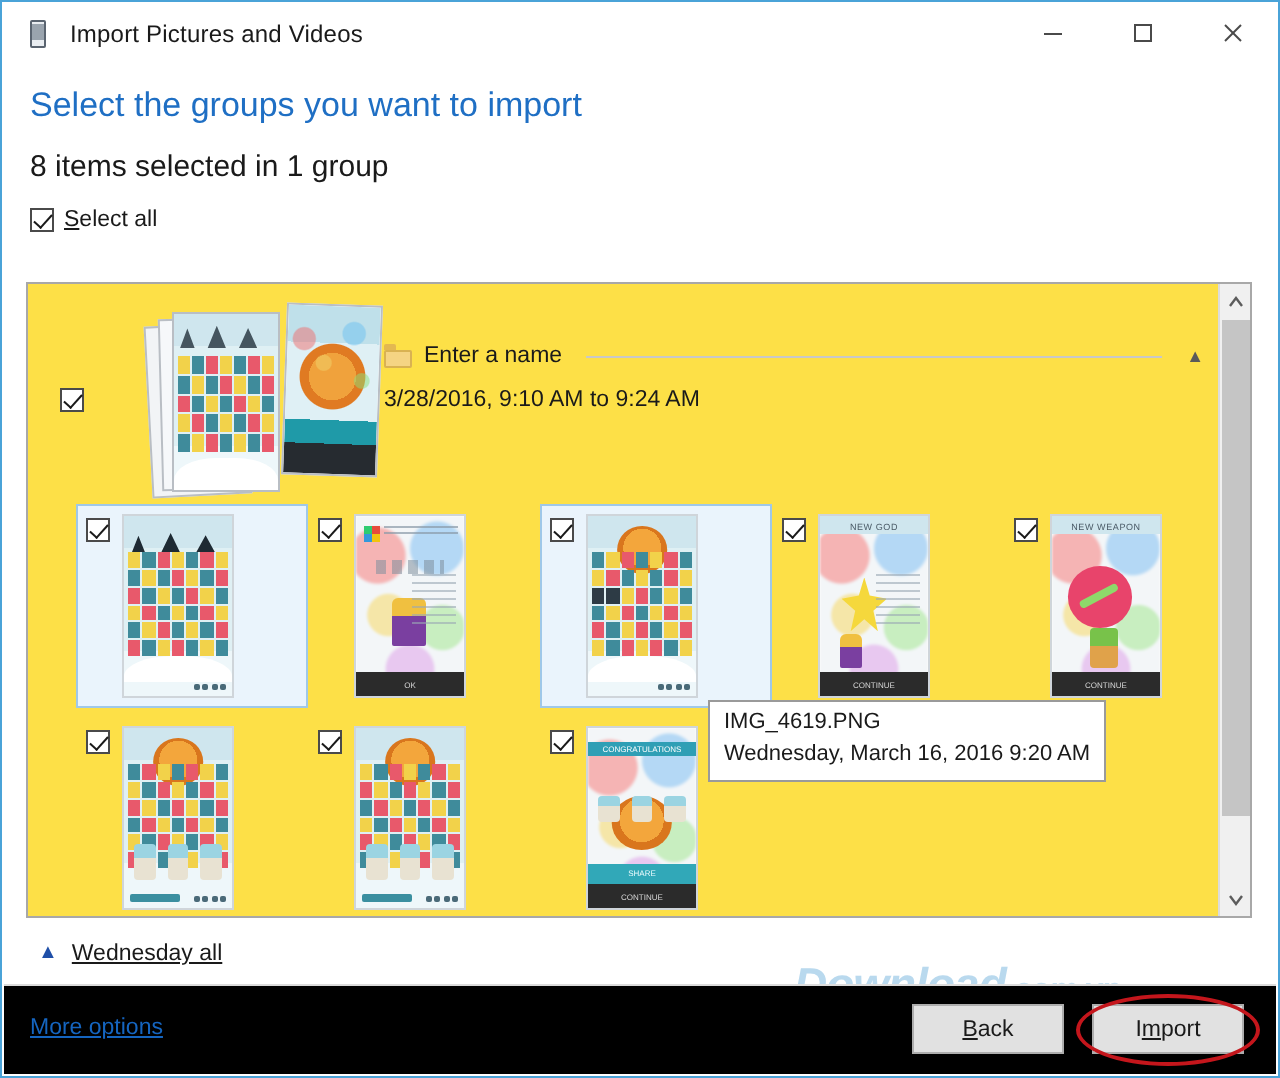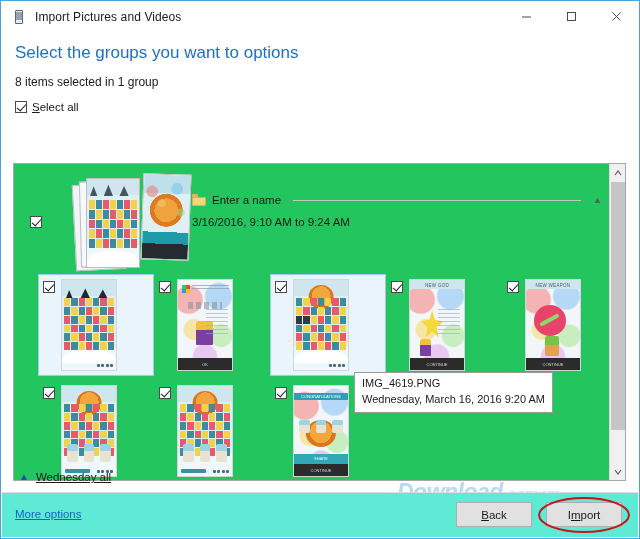--- a/index.html
+++ b/index.html
@@ -69,21 +69,21 @@
   .win-btn svg { display: block; }
 
   
   .heading {
     font-size: 17px;
     color: #1f6fc4;
     margin: 11px 0 0 14px;
     font-weight: 400;
   }
   .subline {
-    font-size: 12px;
+    font-size: 15px;
     color: #1a1a1a;
     margin: 12px 0 0 14px;
   }
   .descline {
     font-size: 11.5px;
     color: #1a1a1a;
     margin: 12px 0 0 14px;
   }
 
   
@@ -113,24 +113,24 @@
   }
   .selectall-label {
     font-size: 11.5px;
     color: #1a1a1a;
   }
   .selectall-label .acc { text-decoration: underline; }
 
   
   .listpanel {
     position: absolute;
-    left: 12px; top: 162px;
+    left: 12px; top: 140px;
     width: 613px; height: 318px;
     border: 1px solid #a8a8a8;
-    background: #22c55e;
+    background: #fde047;
     overflow: hidden;
   }
   .list-inner {
     position: absolute;
     left: 0; top: 0;
     width: 596px; height: 316px;
     overflow: hidden;
   }
 
   
@@ -506,21 +506,21 @@
   .d3 { left:42px; top:1px;  width:12px; height:12px; background:#a8dd8a; }
   .d4 { left:66px; top:4px;  width:14px; height:14px; background:#f3b36a; }
   .d5 { left:90px; top:1px;  width:16px; height:16px; background:#62b8e8; }
   .d6 { left:112px;top:5px;  width:14px; height:14px; background:#f0a0a8; }
 
   
   .footer {
     position: absolute;
     left: 1px; right: 1px; bottom: 1px;
     height: 45px;
-    background: #5eead4;
+    background: #000000;
     border-top: 1px solid #dcdcdc;
   }
   .more-options {
     position: absolute;
     left: 13px; top: 15px;
     font-size: 11.5px;
     color: #1565c0;
     text-decoration: underline;
   }
   .btn {
@@ -570,21 +570,21 @@
       </div>
       <div class="win-btn">
         <svg width="11" height="11" viewBox="0 0 11 11">
             <line x1="1.5" y1="1.5" x2="9.5" y2="9.5" stroke="#4a4a4a" stroke-width="1"></line>
             <line x1="9.5" y1="1.5" x2="1.5" y2="9.5" stroke="#4a4a4a" stroke-width="1"></line>
           </svg>
       </div>
     </div>
   </div>
 
-  <div class="heading">Select the groups you want to options</div>
+  <div class="heading">Select the groups you want to import</div>
   <div class="subline">8 items selected in 1 group</div>
 
   <div class="selectall-row">
     <span class="cb checked"></span>
     <span class="selectall-label"><span class="acc">S</span><span>elect all</span></span>
   </div>
 
   <div class="listpanel">
     <div class="list-inner">
 
@@ -647,21 +647,21 @@
         <div class="group-meta">
           <div class="name-row">
             <span class="folder-icon">
               <span class="tab"></span>
                 <span class="body"></span>
             </span>
             <span class="name-placeholder">Enter a name</span>
             <span class="name-rule"></span>
             <span class="collapse-caret">▲</span>
           </div>
-          <div class="date-row">3/16/2016, 9:10 AM to 9:24 AM</div>
+          <div class="date-row">3/28/2016, 9:10 AM to 9:24 AM</div>
         </div>
       </div>
 
       <div class="thumbs">
 
         <div class="thumb-row">
 
           <div class="thumb-cell selected">
             <span class="cb checked thumb-cb"></span>
             <div class="thumb-img">

